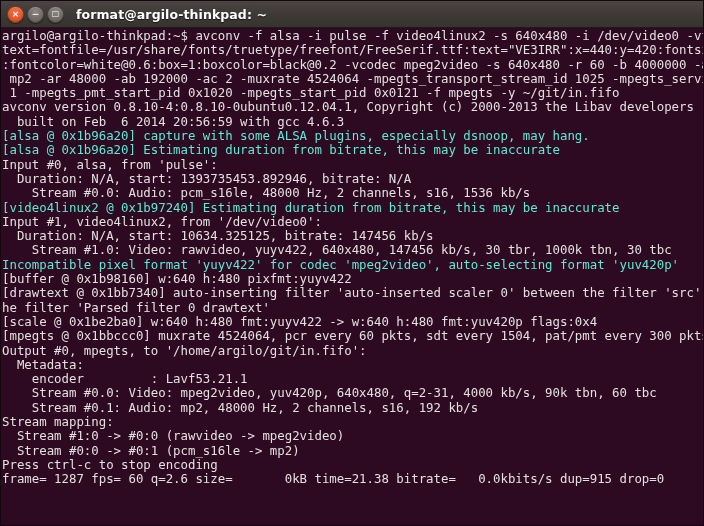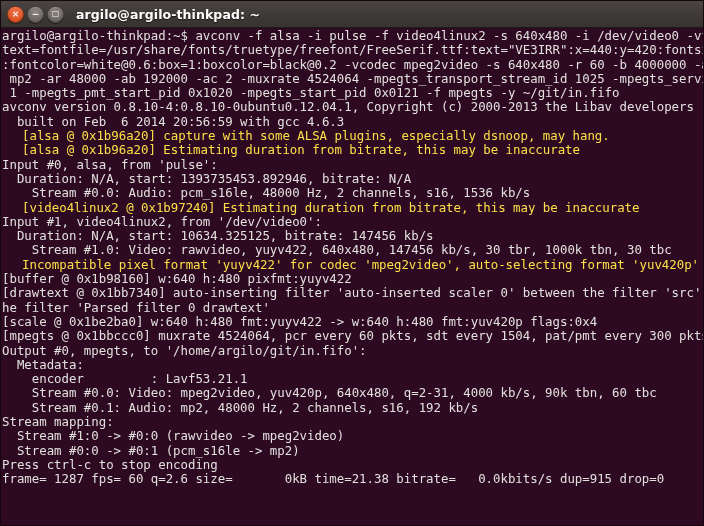--- a/index.html
+++ b/index.html
@@ -108,39 +108,39 @@
     letter-spacing: -0.02px;
   }
 
   .line {
     height: 14.3px;
     white-space: pre;
     overflow: hidden;
   }
 
   .c-default { color: #e3e1de; }
-  .c-warn    { color: #fde047; padding-left: 20px; }
+  .c-warn    { color: #5eead4; }
 </style>
 </head>
 <body>
 
 <div class="window">
 
   <div class="titlebar">
     <div class="winbuttons">
       <div class="wbtn close">
         <span class="glyph">×</span>
       </div>
       <div class="wbtn min">
         <span class="glyph">−</span>
       </div>
       <div class="wbtn max">
         <span class="glyph">□</span>
       </div>
     </div>
-    <div class="titletext">argilo@argilo-thinkpad: ~</div>
+    <div class="titletext">format@argilo-thinkpad: ~</div>
   </div>
 
   <div class="term">
     <div class="termlines" id="termlines"><div class="line c-default">argilo@argilo-thinkpad:~$ avconv -f alsa -i pulse -f video4linux2 -s 640x480 -i /dev/video0 -vf draw</div><div class="line c-default">text=fontfile=/usr/share/fonts/truetype/freefont/FreeSerif.ttf:text="VE3IRR":x=440:y=420:fontsize=48</div><div class="line c-default">:fontcolor=white@0.6:box=1:boxcolor=black@0.2 -vcodec mpeg2video -s 640x480 -r 60 -b 4000000 -acodec</div><div class="line c-default"> mp2 -ar 48000 -ab 192000 -ac 2 -muxrate 4524064 -mpegts_transport_stream_id 1025 -mpegts_service_id</div><div class="line c-default"> 1 -mpegts_pmt_start_pid 0x1020 -mpegts_start_pid 0x0121 -f mpegts -y ~/git/in.fifo</div><div class="line c-default">avconv version 0.8.10-4:0.8.10-0ubuntu0.12.04.1, Copyright (c) 2000-2013 the Libav developers</div><div class="line c-default">  built on Feb  6 2014 20:56:59 with gcc 4.6.3</div><div class="line c-warn">[alsa @ 0x1b96a20] capture with some ALSA plugins, especially dsnoop, may hang.</div><div class="line c-warn">[alsa @ 0x1b96a20] Estimating duration from bitrate, this may be inaccurate</div><div class="line c-default">Input #0, alsa, from 'pulse':</div><div class="line c-default">  Duration: N/A, start: 1393735453.892946, bitrate: N/A</div><div class="line c-default">    Stream #0.0: Audio: pcm_s16le, 48000 Hz, 2 channels, s16, 1536 kb/s</div><div class="line c-warn">[video4linux2 @ 0x1b97240] Estimating duration from bitrate, this may be inaccurate</div><div class="line c-default">Input #1, video4linux2, from '/dev/video0':</div><div class="line c-default">  Duration: N/A, start: 10634.325125, bitrate: 147456 kb/s</div><div class="line c-default">    Stream #1.0: Video: rawvideo, yuyv422, 640x480, 147456 kb/s, 30 tbr, 1000k tbn, 30 tbc</div><div class="line c-warn">Incompatible pixel format 'yuyv422' for codec 'mpeg2video', auto-selecting format 'yuv420p'</div><div class="line c-default">[buffer @ 0x1b98160] w:640 h:480 pixfmt:yuyv422</div><div class="line c-default">[drawtext @ 0x1bb7340] auto-inserting filter 'auto-inserted scaler 0' between the filter 'src' and t</div><div class="line c-default">he filter 'Parsed filter 0 drawtext'</div><div class="line c-default">[scale @ 0x1be2ba0] w:640 h:480 fmt:yuyv422 -&gt; w:640 h:480 fmt:yuv420p flags:0x4</div><div class="line c-default">[mpegts @ 0x1bbccc0] muxrate 4524064, pcr every 60 pkts, sdt every 1504, pat/pmt every 300 pkts</div><div class="line c-default">Output #0, mpegts, to '/home/argilo/git/in.fifo':</div><div class="line c-default">  Metadata:</div><div class="line c-default">    encoder         : Lavf53.21.1</div><div class="line c-default">    Stream #0.0: Video: mpeg2video, yuv420p, 640x480, q=2-31, 4000 kb/s, 90k tbn, 60 tbc</div><div class="line c-default">    Stream #0.1: Audio: mp2, 48000 Hz, 2 channels, s16, 192 kb/s</div><div class="line c-default">Stream mapping:</div><div class="line c-default">  Stream #1:0 -&gt; #0:0 (rawvideo -&gt; mpeg2video)</div><div class="line c-default">  Stream #0:0 -&gt; #0:1 (pcm_s16le -&gt; mp2)</div><div class="line c-default">Press ctrl-c to stop encoding</div><div class="line c-default">frame= 1287 fps= 60 q=2.6 size=       0kB time=21.38 bitrate=   0.0kbits/s dup=915 drop=0</div></div>
   </div>
 
 </div>
 
 </body></html>

